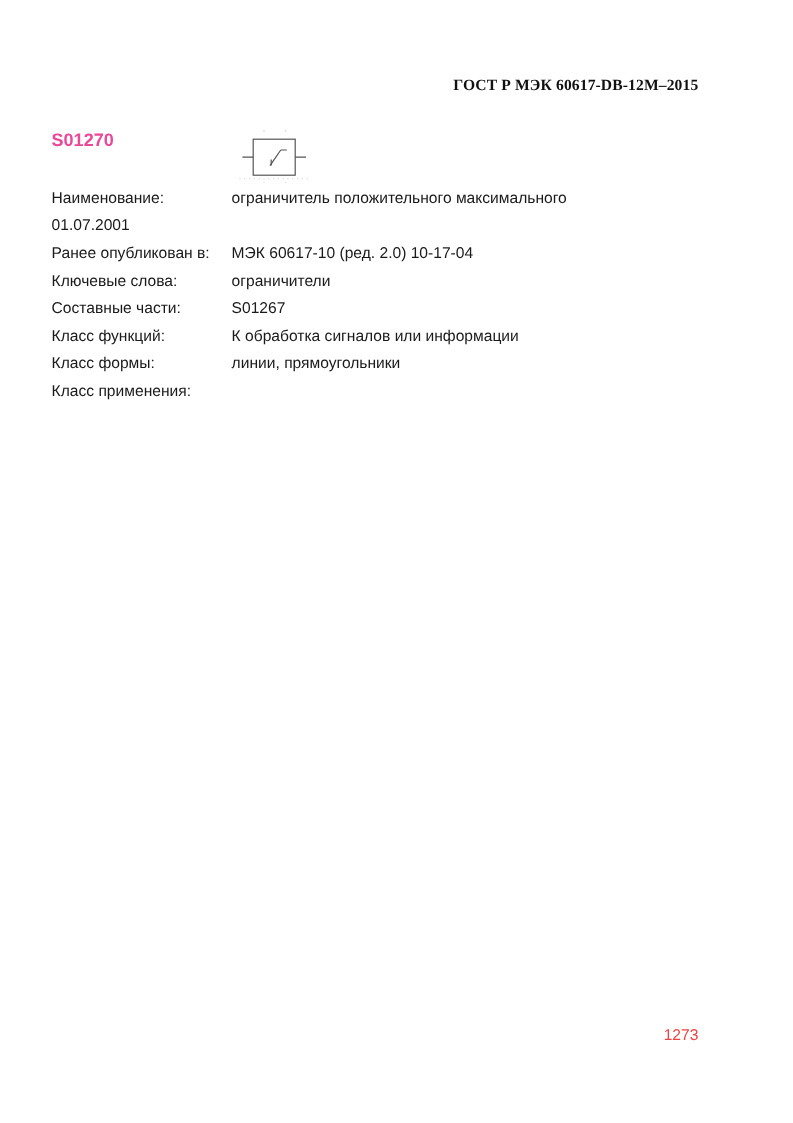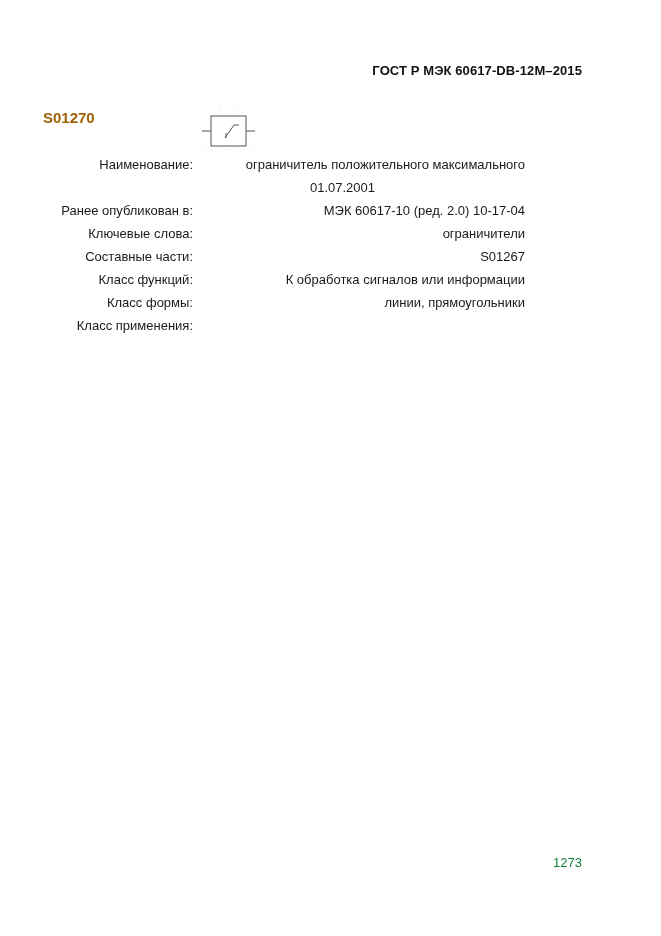--- a/index.html
+++ b/index.html
@@ -16,66 +16,65 @@
       color: #1a1a1a;
     }
     .header-standard {
       position: absolute;
       top: 63px;
       right: 79px;
       font-size: 13px;
       font-weight: bold;
       letter-spacing: 0.1px;
       color: #111;
+      font-family: Liberation Serif, serif;
     }
     .symbol-code {
       position: absolute;
       top: 109px;
       left: 43px;
       font-size: 15px;
       font-weight: bold;
-      color: #a16207;
+      color: #ec4899;
     }
     .symbol-graphic {
       position: absolute;
       left: 198px;
       top: 105px;
       width: 62px;
       height: 48px;
     }
     .props {
       position: absolute;
       left: 43px;
       top: 153px;
       font-size: 13px;
       line-height: 23px;
       color: #1a1a1a;
-      text-align: right;
     }
     .prop-row {
       display: flex;
     }
     .prop-label {
       width: 150px;
       flex: 0 0 150px;
       white-space: nowrap;
     }
     .prop-value {
       width: 300px;
-      margin-left: 32px;
     }
     .prop-value span {
       display: block;
     }
     .page-number {
       position: absolute;
       top: 855px;
       right: 79px;
       font-size: 13px;
-      color: #15803d;
+      color: #ef4444;
     }
   </style>
 </head>
 <body>
 
 <div class="header-standard">ГОСТ Р МЭК 60617-DB-12M–2015</div>
 
 <div class="symbol-code">S01270</div>
 
 <svg class="symbol-graphic" viewBox="0 0 62 48" xmlns="http://www.w3.org/2000/svg">

